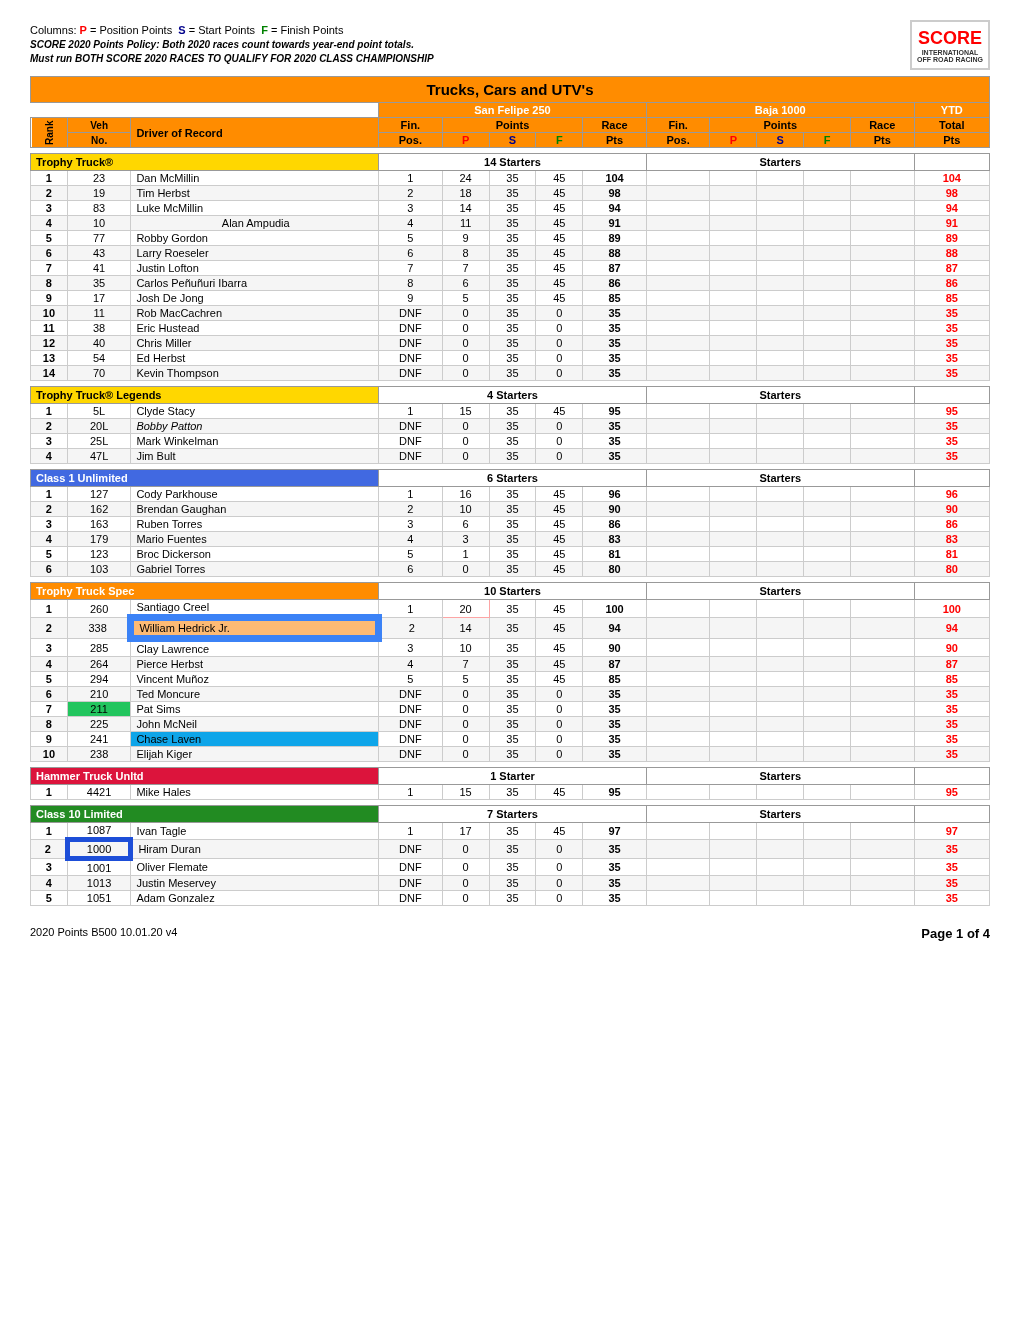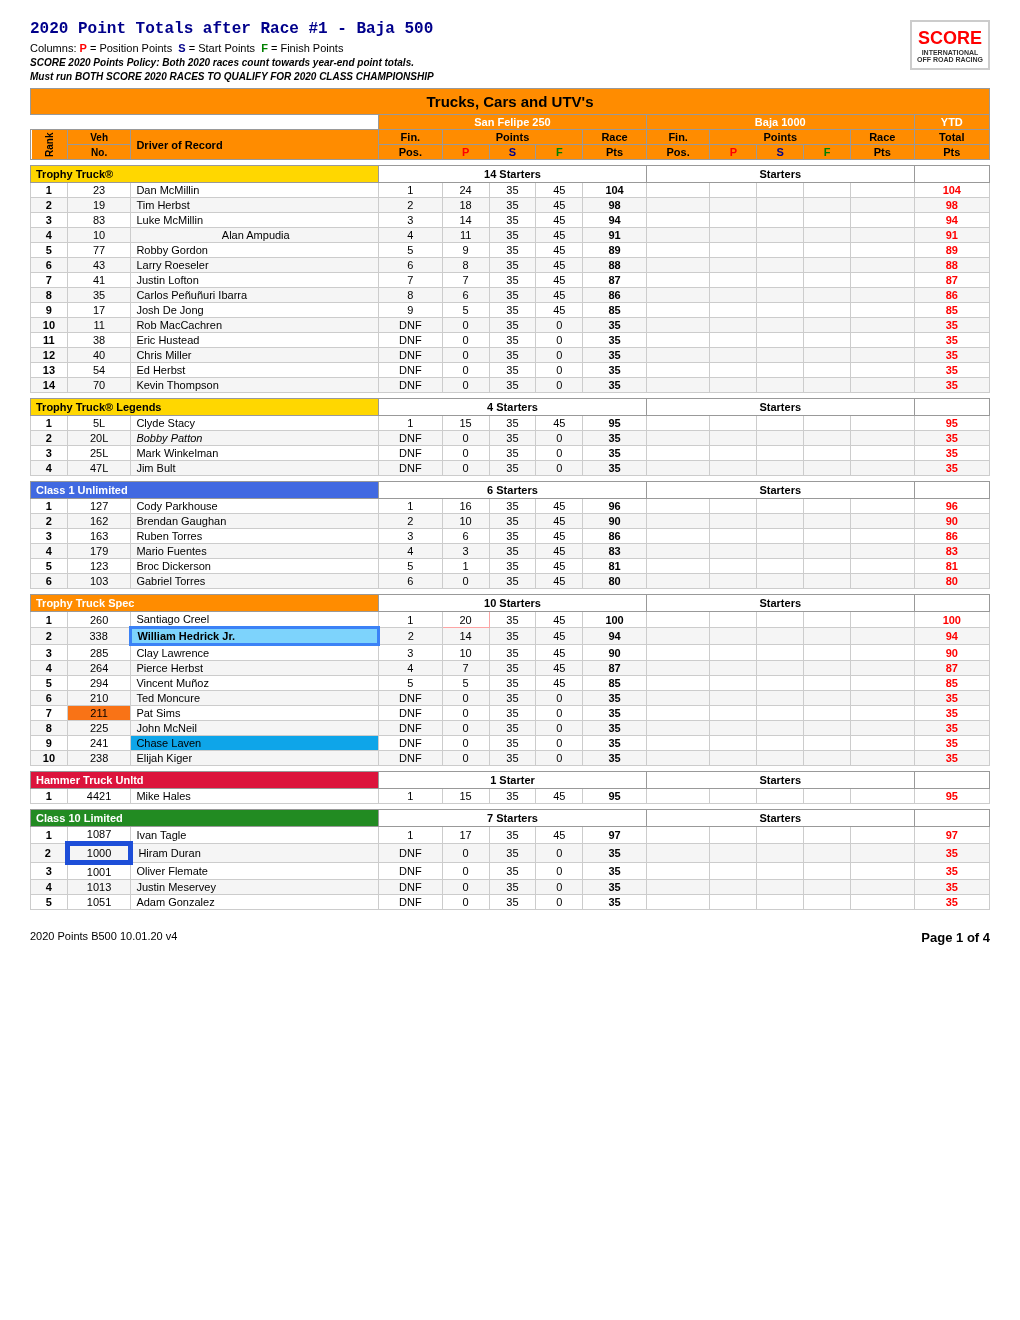--- a/index.html
+++ b/index.html
@@ -68,21 +68,20 @@
       justify-content: space-between;
       margin-top: 20px;
       font-size: 11px;
     }
   </style>
 </head>
 <body>
 
 <div class="header-section">
   <div class="header-text">
-    <h1>2020 Point Totals after Race #1 - Baja 500</h1>
     <div class="subtitle">
       Columns: <span class="p">P</span> = Position Points &nbsp;<span class="s">S</span> = Start Points &nbsp;<span class="f">F</span> = Finish Points
     </div>
     <div class="policy">SCORE 2020 Points Policy: Both 2020 races count towards year-end point totals.</div>
     <div class="policy">Must run BOTH SCORE 2020 RACES TO QUALIFY FOR 2020 CLASS CHAMPIONSHIP</div>
   </div>
   <div class="score-logo">
     <div class="score-text">SCORE</div>
     <div class="intl-text">INTERNATIONAL</div>
     <div class="intl-text">OFF ROAD RACING</div>
@@ -577,21 +576,21 @@
       <td style="background:#fff;border:1px solid #ccc;"></td>
       <td style="background:#fff;border:1px solid #ccc;"></td>
       <td style="background:#fff;border:1px solid #ccc;"></td>
       <td style="background:#fff;border:1px solid #ccc;"></td>
       <td style="background:#fff;border:1px solid #ccc;"></td>
       <td style="background:#fff;font-weight:bold;color:red;border:1px solid #ccc;">100</td>
     </tr>
       <tr>
       <td style="background:#f5f5f5;font-weight:bold;border:1px solid #ccc;">2</td>
       <td style="background:#f5f5f5;border:1px solid #ccc;">338</td>
-      <td style="background:#7dd3fc;text-align:left;padding-left:5px;border:3px solid #3b82f6;font-weight:bold;">William Hedrick Jr.</td>
+      <td style="background:#fdba74;text-align:left;padding-left:5px;border:7px solid #3b82f6;">William Hedrick Jr.</td>
       <td style="background:#f5f5f5;border:1px solid #ccc;">2</td>
       <td style="background:#f5f5f5;border:1px solid #ccc;">14</td>
       <td style="background:#f5f5f5;border:1px solid #ccc;">35</td>
       <td style="background:#f5f5f5;border:1px solid #ccc;">45</td>
       <td style="background:#f5f5f5;font-weight:bold;border:1px solid #ccc;">94</td>
       <td style="background:#f5f5f5;border:1px solid #ccc;"></td>
       <td style="background:#f5f5f5;border:1px solid #ccc;"></td>
       <td style="background:#f5f5f5;border:1px solid #ccc;"></td>
       <td style="background:#f5f5f5;border:1px solid #ccc;"></td>
       <td style="background:#f5f5f5;border:1px solid #ccc;"></td>
@@ -656,21 +655,21 @@
       <td style="background:#f5f5f5;font-weight:bold;border:1px solid #ccc;">35</td>
       <td style="background:#f5f5f5;border:1px solid #ccc;"></td>
       <td style="background:#f5f5f5;border:1px solid #ccc;"></td>
       <td style="background:#f5f5f5;border:1px solid #ccc;"></td>
       <td style="background:#f5f5f5;border:1px solid #ccc;"></td>
       <td style="background:#f5f5f5;border:1px solid #ccc;"></td>
       <td style="background:#f5f5f5;font-weight:bold;color:red;border:1px solid #ccc;">35</td>
     </tr>
       <tr>
       <td style="background:#fff;font-weight:bold;border:1px solid #ccc;">7</td>
-      <td style="background:#f97316;border:1px solid #ccc;">211</td>
+      <td style="background:#22c55e;border:1px solid #ccc;">211</td>
       <td style="background:#fff;text-align:left;padding-left:5px;border:1px solid #ccc;">Pat Sims</td>
       <td style="background:#fff;border:1px solid #ccc;">DNF</td>
       <td style="background:#fff;border:1px solid #ccc;">0</td>
       <td style="background:#fff;border:1px solid #ccc;">35</td>
       <td style="background:#fff;border:1px solid #ccc;">0</td>
       <td style="background:#fff;font-weight:bold;border:1px solid #ccc;">35</td>
       <td style="background:#fff;border:1px solid #ccc;"></td>
       <td style="background:#fff;border:1px solid #ccc;"></td>
       <td style="background:#fff;border:1px solid #ccc;"></td>
       <td style="background:#fff;border:1px solid #ccc;"></td>

